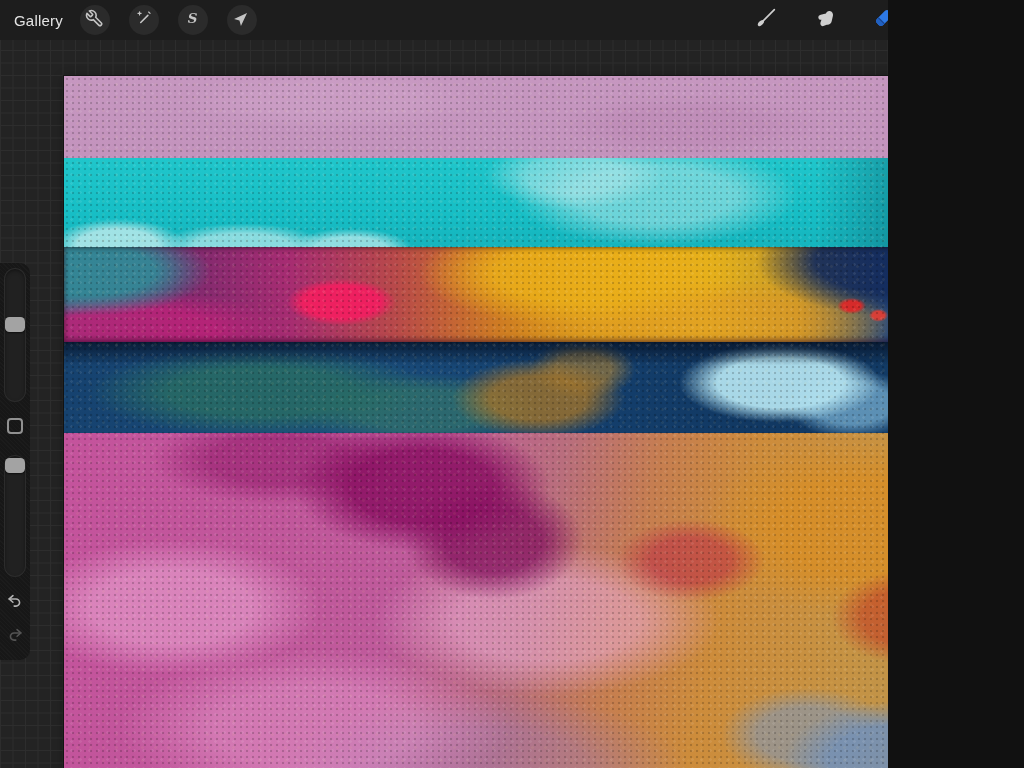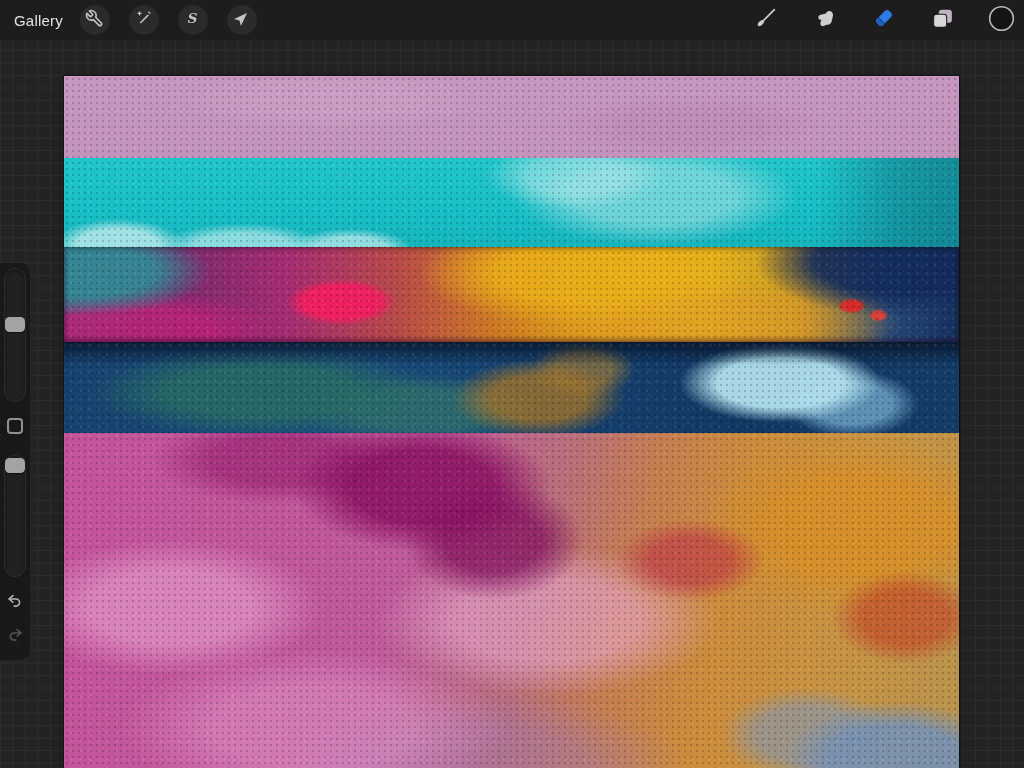--- a/index.html
+++ b/index.html
@@ -1,18 +1,18 @@
 <!DOCTYPE html>
 <html><head>
 <meta charset="utf-8">
 <style>
   html,body{margin:0;padding:0;background:#111;}
   *{box-sizing:border-box;}
   #screen{
-    position:relative;width:1024px;height:768px;overflow:hidden;
+    position:relative;width:888px;height:768px;overflow:hidden;
     font-family:"Liberation Sans",sans-serif;
     background-color:#232323;
     background-image:
       linear-gradient(to right,#2d2d2d 1px,transparent 1px),
       linear-gradient(to bottom,#2d2d2d 1px,transparent 1px);
     background-size:12.5px 12.5px;
   }
 
   
   .topbar{

